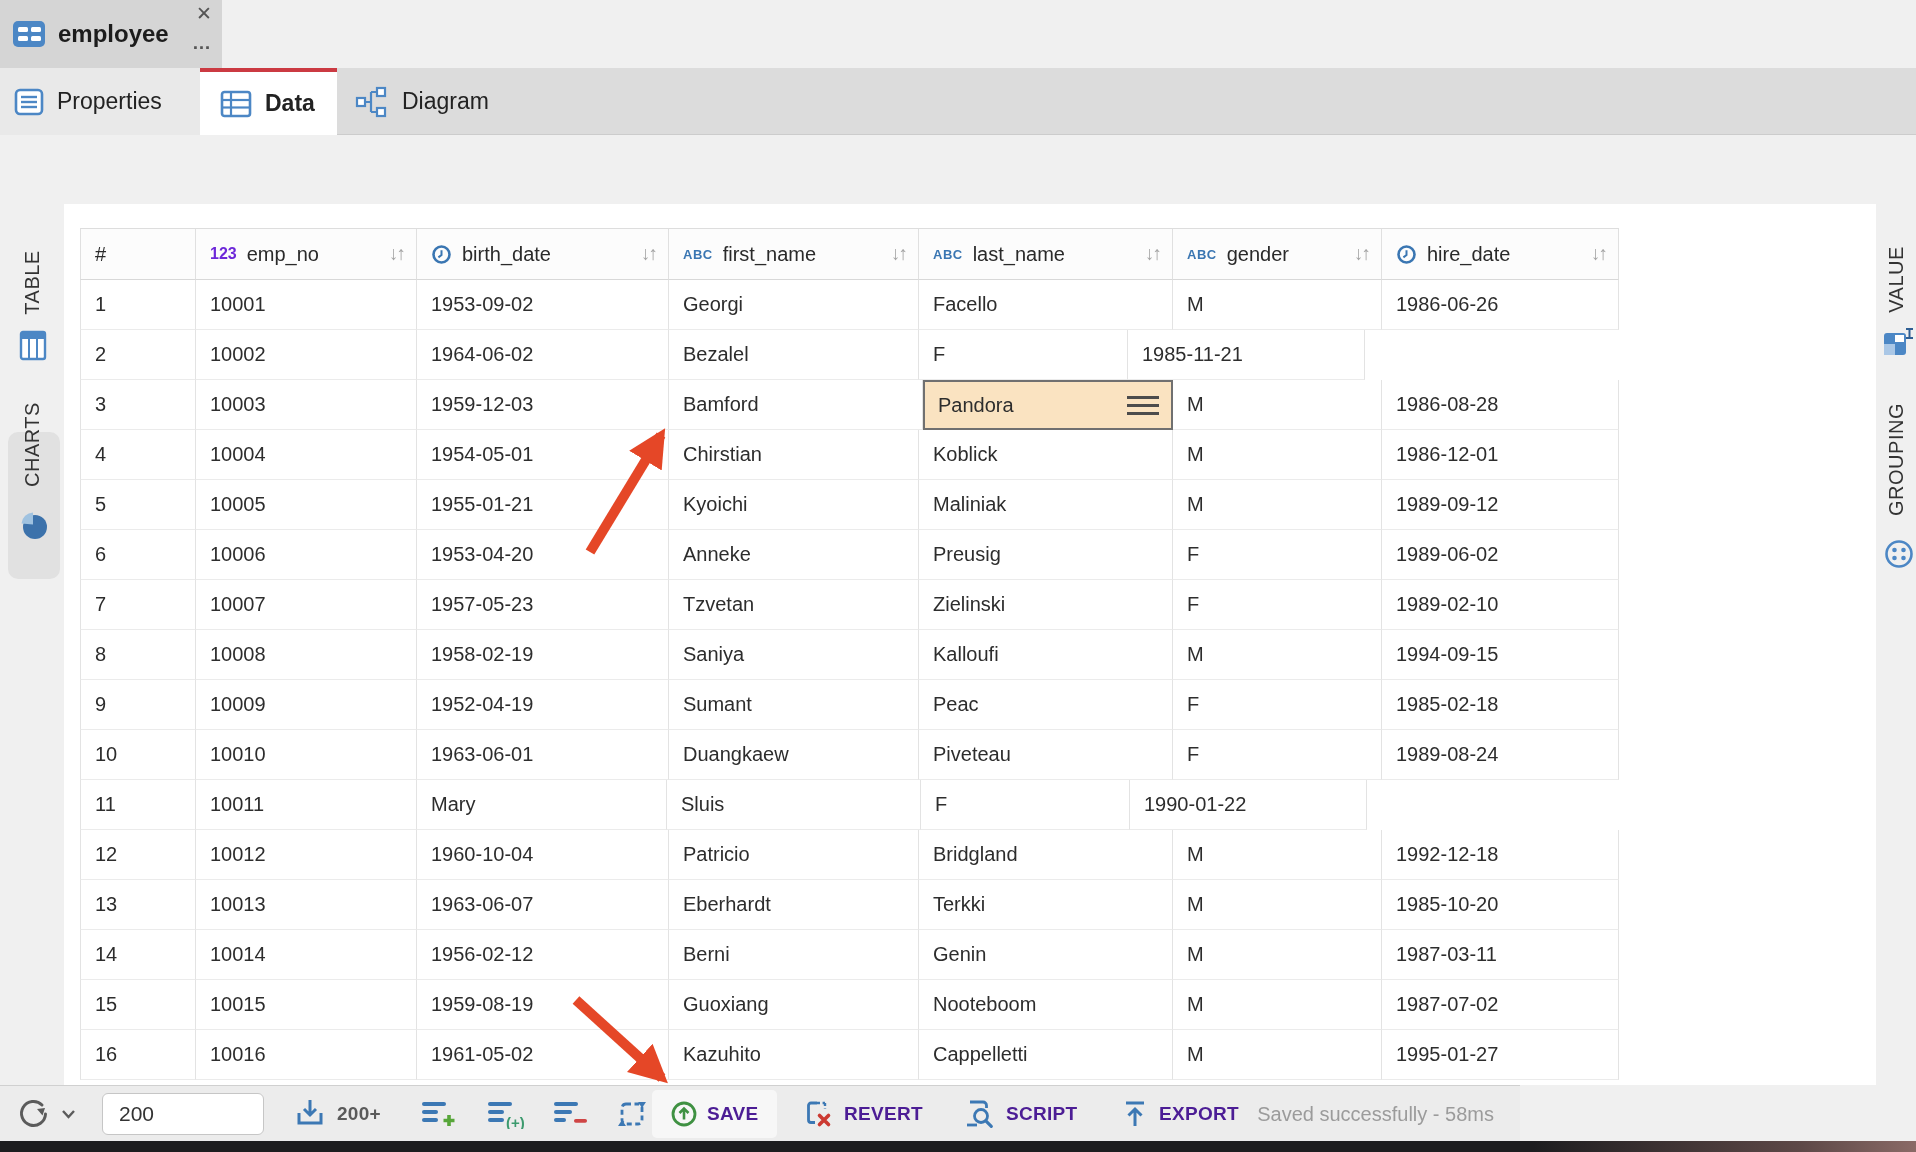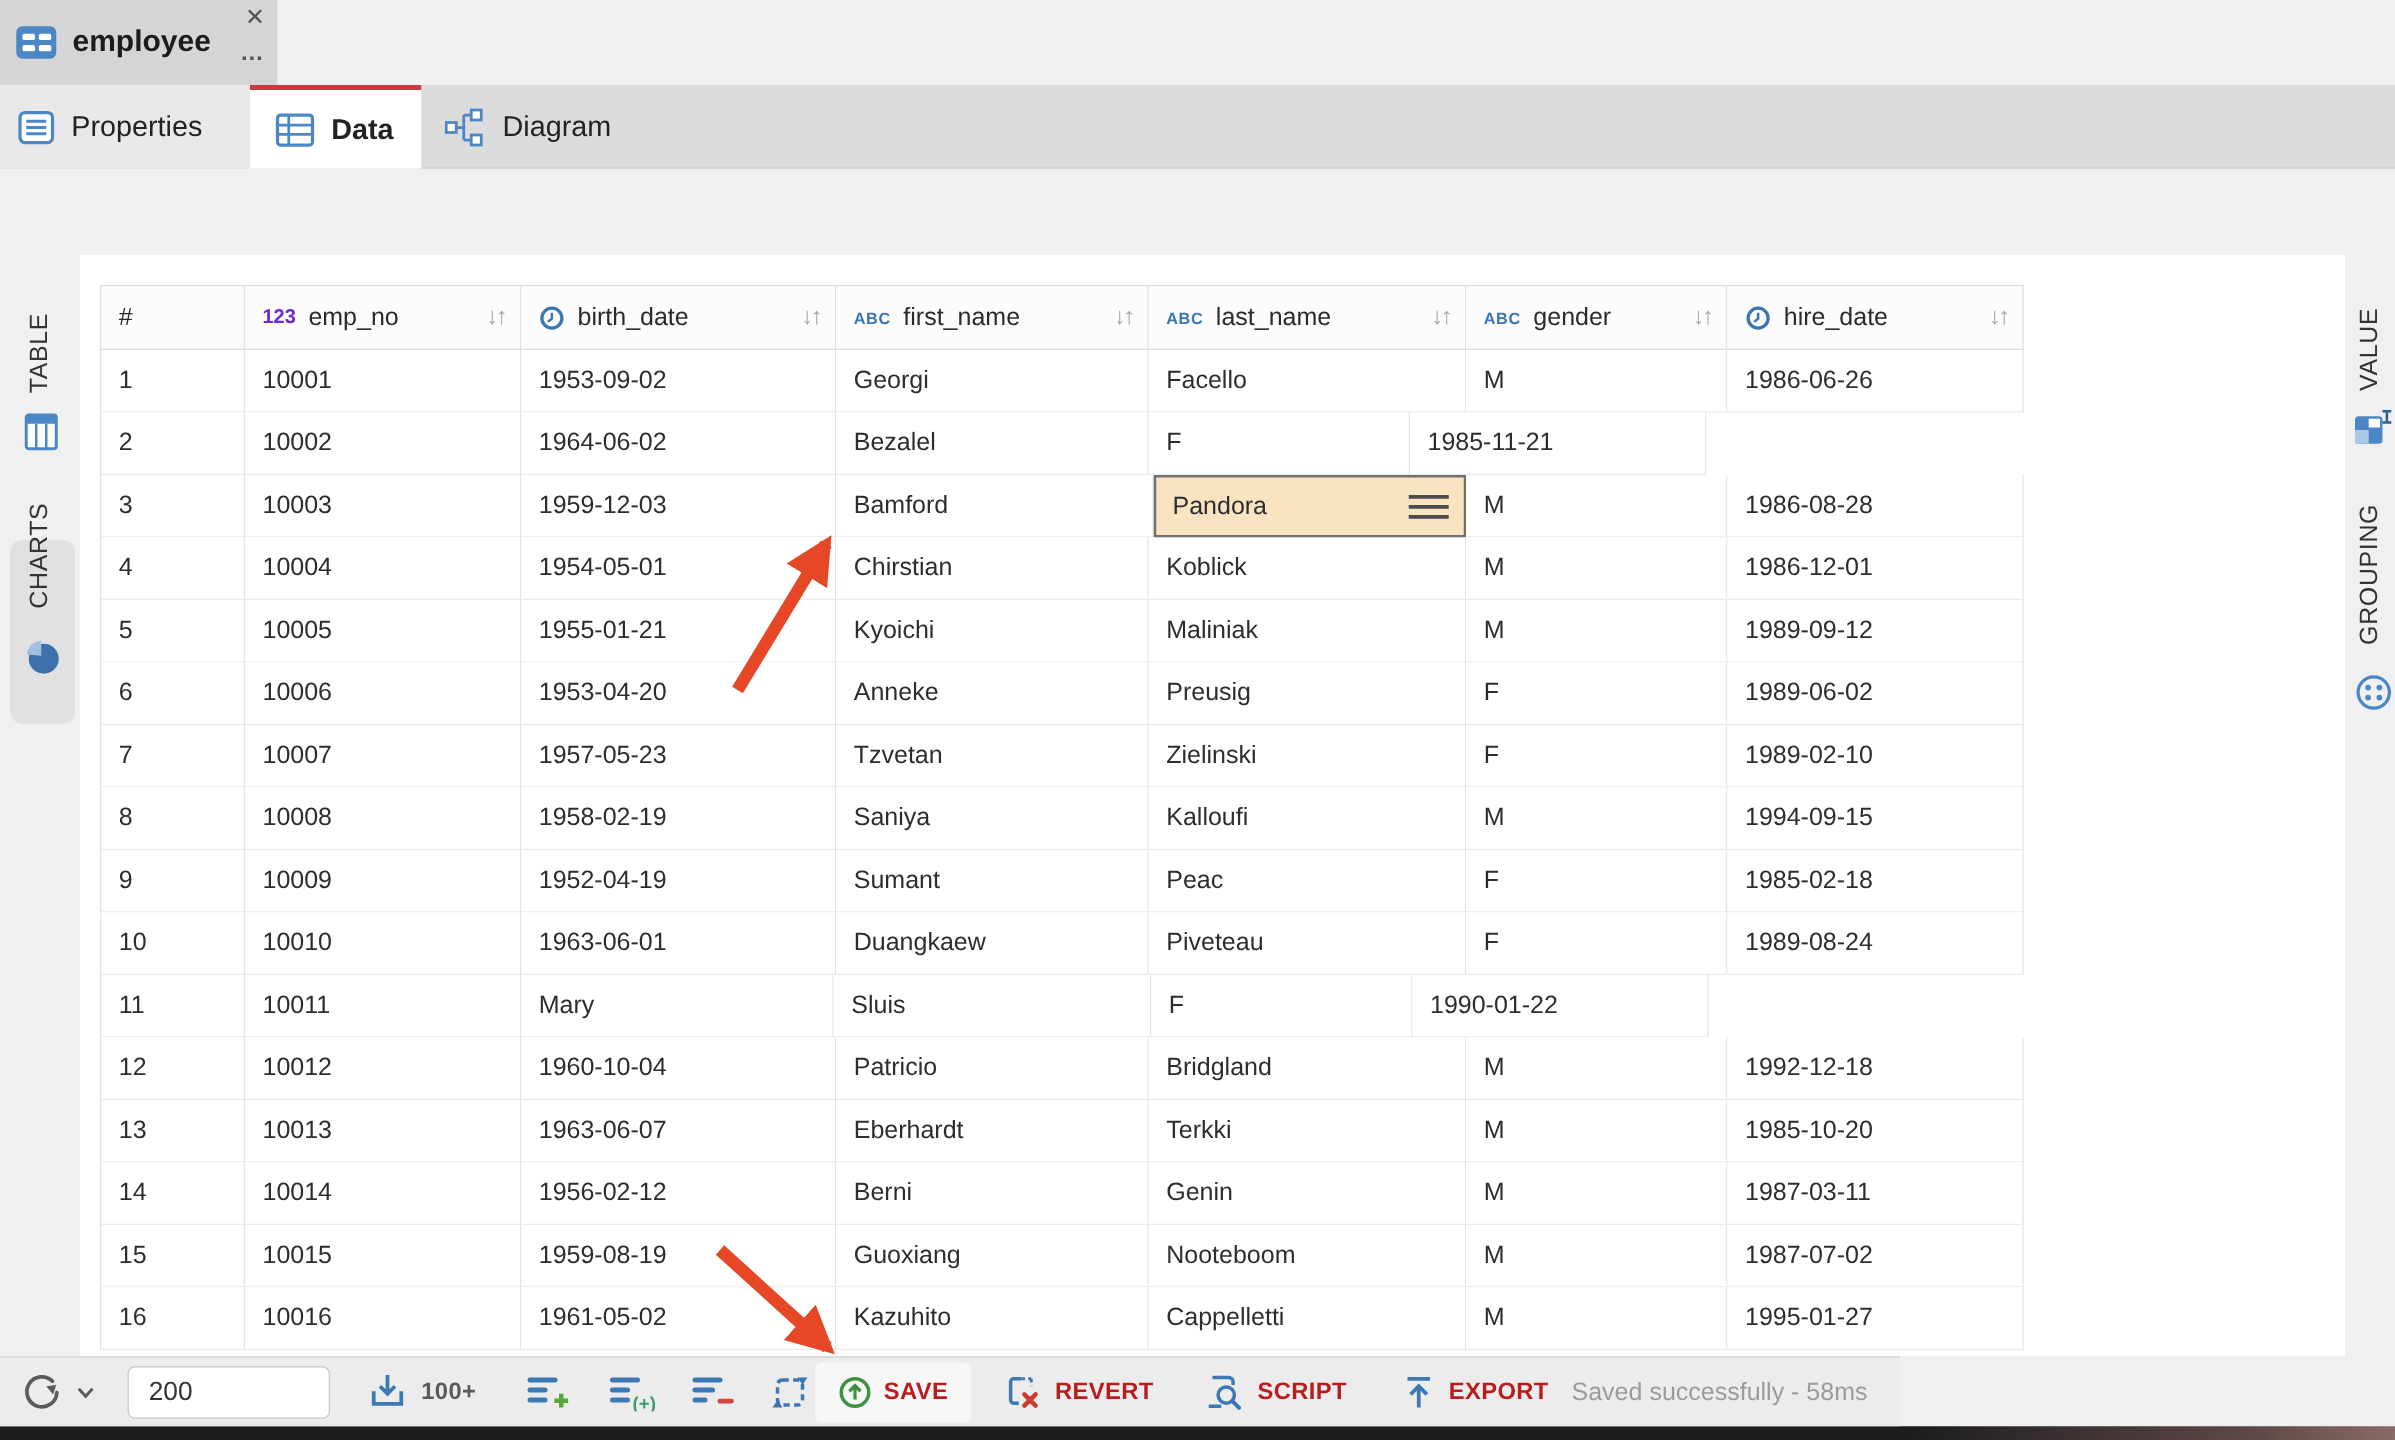--- a/index.html
+++ b/index.html
@@ -49,21 +49,21 @@
   .grow { display:flex; height:50px; }
   .gcell { display:flex; align-items:center; padding-left:14px; font-size:20px; color:#2d2d2d; background:#fff; border-right:1px solid #e3e3e3; border-bottom:1px solid #ebebeb; overflow:hidden; white-space:nowrap; position:relative; }
   .gcell:first-child { border-left:1px solid #e3e3e3; }
   .gcell.selected { background:#fae3c1; border:2px solid #707070; padding-left:13px; }
   .cellmenu { margin-left:auto; margin-right:12px; display:flex; flex-direction:column; gap:5px; }
   .cellmenu i { display:block; width:32px; height:3px; background:#4c4c4c; }
 
   
   .toolbar { position:absolute; left:0; top:1085px; width:1520px; height:56px; background:#ececec; border-top:1px solid #d0d0d0; z-index:6; }
   .titem { position:absolute; top:0; height:56px; display:flex; align-items:center; gap:9px; }
-  .tlabel { font-size:19px; font-weight:bold; color:#b91c1c; letter-spacing:0.3px; }
+  .tlabel { font-size:19px; font-weight:bold; color:#4c1d95; letter-spacing:0.3px; }
   .rowlimit-input { position:absolute; left:102px; top:7px; width:162px; height:42px; background:#fff; border:1px solid #c6c6c6; border-radius:6px; font-size:21px; color:#333; padding-left:16px; outline:none; font-family:"Liberation Sans",sans-serif; }
   .save-highlight { background:#f7f7f7; border-radius:5px; padding:0 18px; height:48px; top:4px; }
   .statusmsg { position:absolute; right:26px; top:0; height:56px; display:flex; align-items:center; font-size:20px; color:#9b9b9b; }
 
   .bottombar { position:absolute; left:0; top:1141px; width:1916px; height:11px; background:linear-gradient(90deg,#1d1d1f 0%,#1d1d1f 80%,#5d4847 94%,#8a6a66 100%); }
 
   .arrows { position:absolute; left:0; top:0; pointer-events:none; z-index:50; }
 </style>
 </head>
 <body>
@@ -596,21 +596,21 @@
     <svg width="15" height="11" viewBox="0 0 15 11">
         <path d="M2 2 l5.5 6 5.5-6" fill="none" stroke="#5b5b5b" stroke-width="2.4"></path>
       </svg>
   </div>
   <input class="rowlimit-input" type="text" value="200" style="">
   <div class="titem" style="left:292px">
     <svg width="36" height="32" viewBox="0 0 36 32">
         <path d="M7 15 v10 h22 V15" fill="none" stroke="#3c78b4" stroke-width="3"></path>
         <path d="M18 2 v14 M12 11 l6 6 6-6" fill="none" stroke="#3c78b4" stroke-width="3"></path>
       </svg>
-    <span class="tlabel" style="color:#5a5a5a">100+</span>
+    <span class="tlabel" style="color:#5a5a5a">200+</span>
   </div>
   <div class="titem" style="left:420px">
     <svg width="37" height="30" viewBox="0 0 37 30">
         <g fill="#3c78b4">
           <rect x="2" y="3" width="24" height="4" rx="2"></rect>
           <rect x="2" y="11" width="16" height="4" rx="2"></rect>
           <rect x="2" y="19" width="16" height="4" rx="2"></rect>
         </g>
         <path d="M29 16 v11 M23.5 21.5 h11" stroke="#57a639" stroke-width="3.6"></path>
       </svg>

